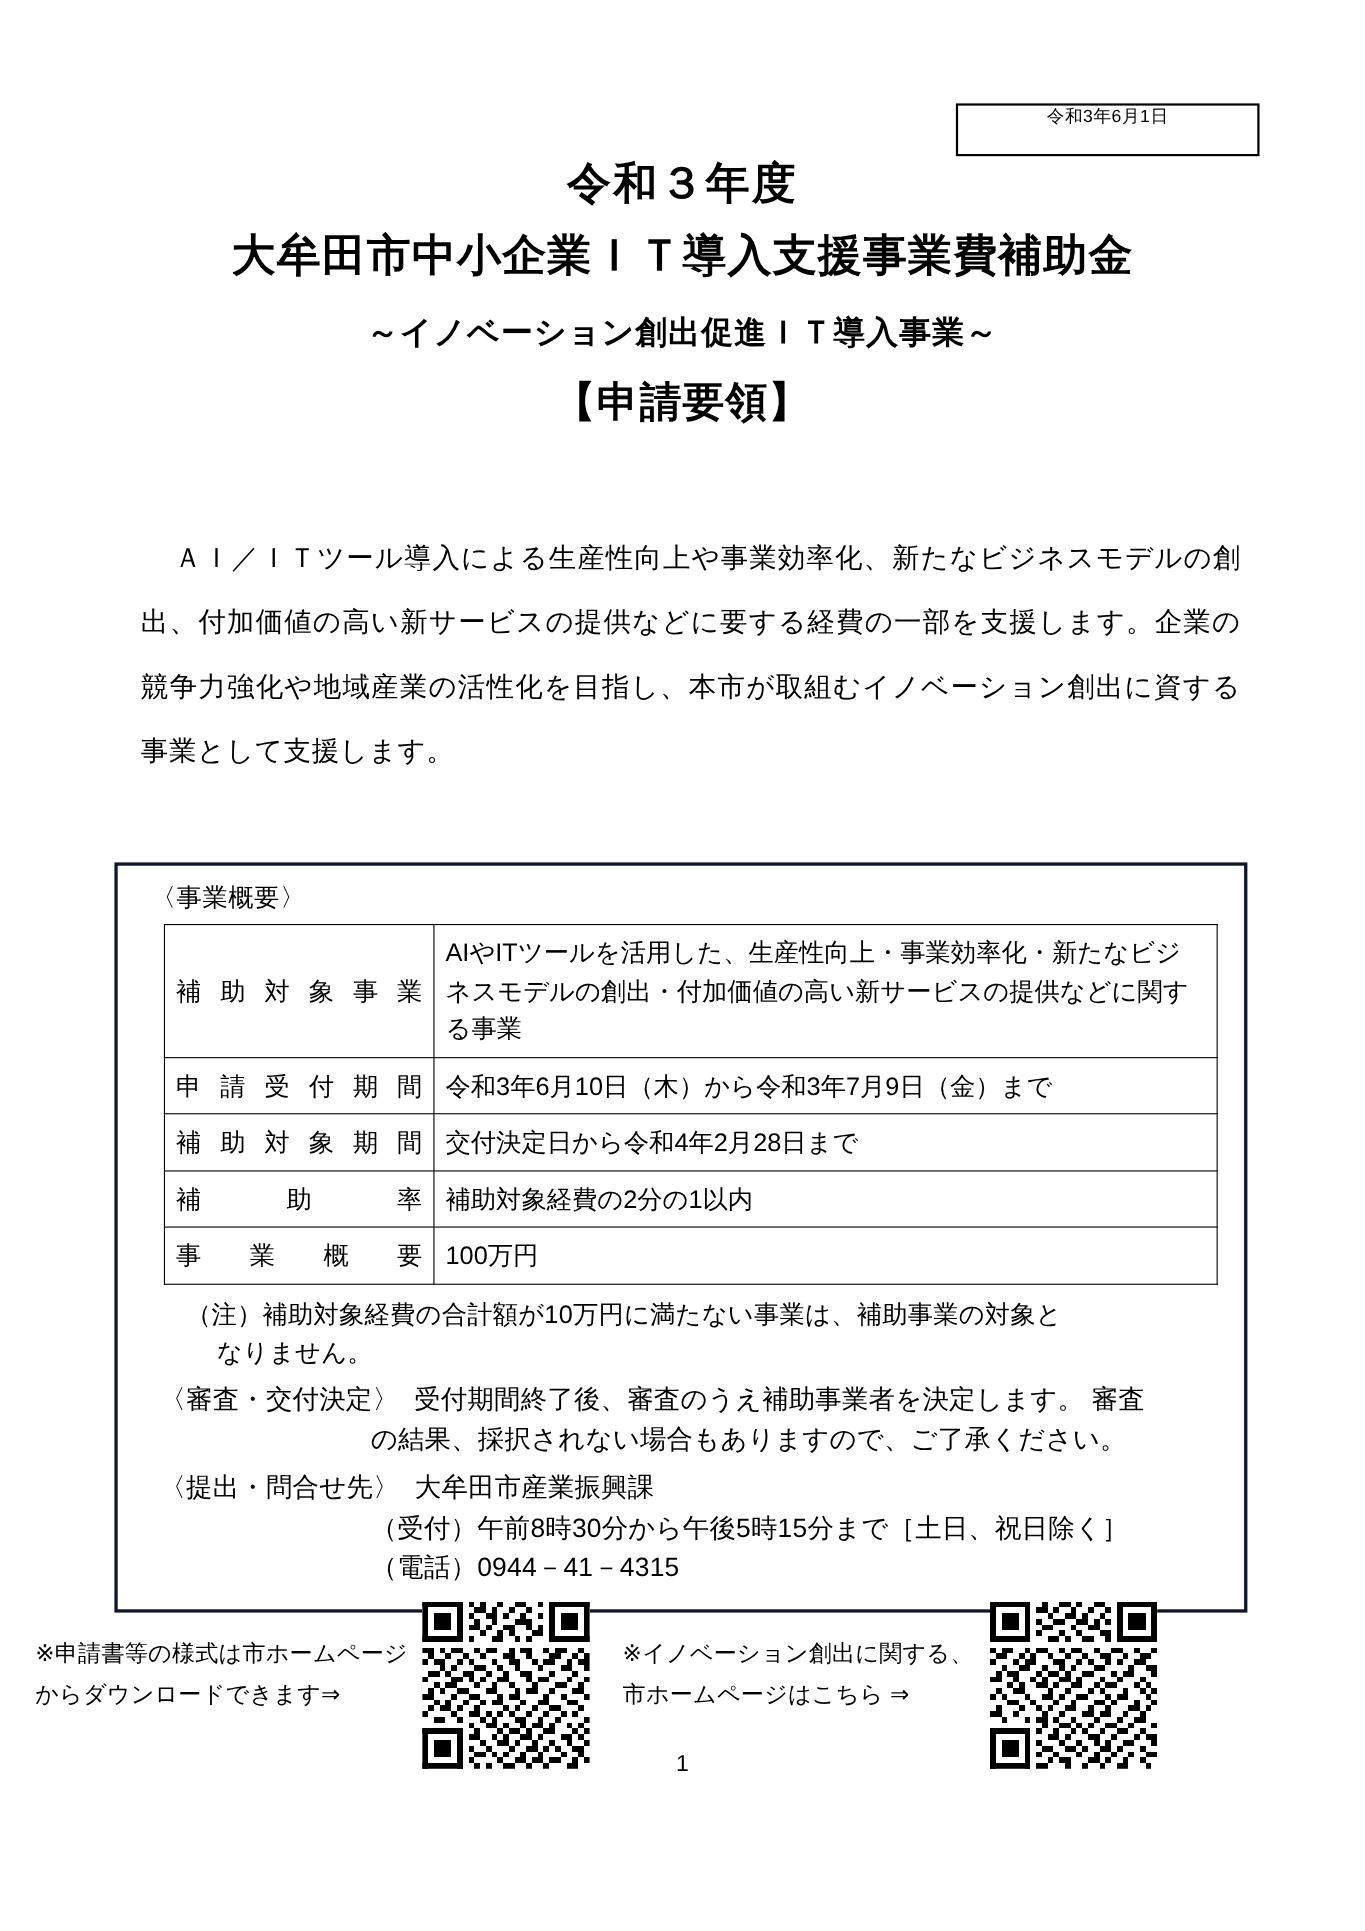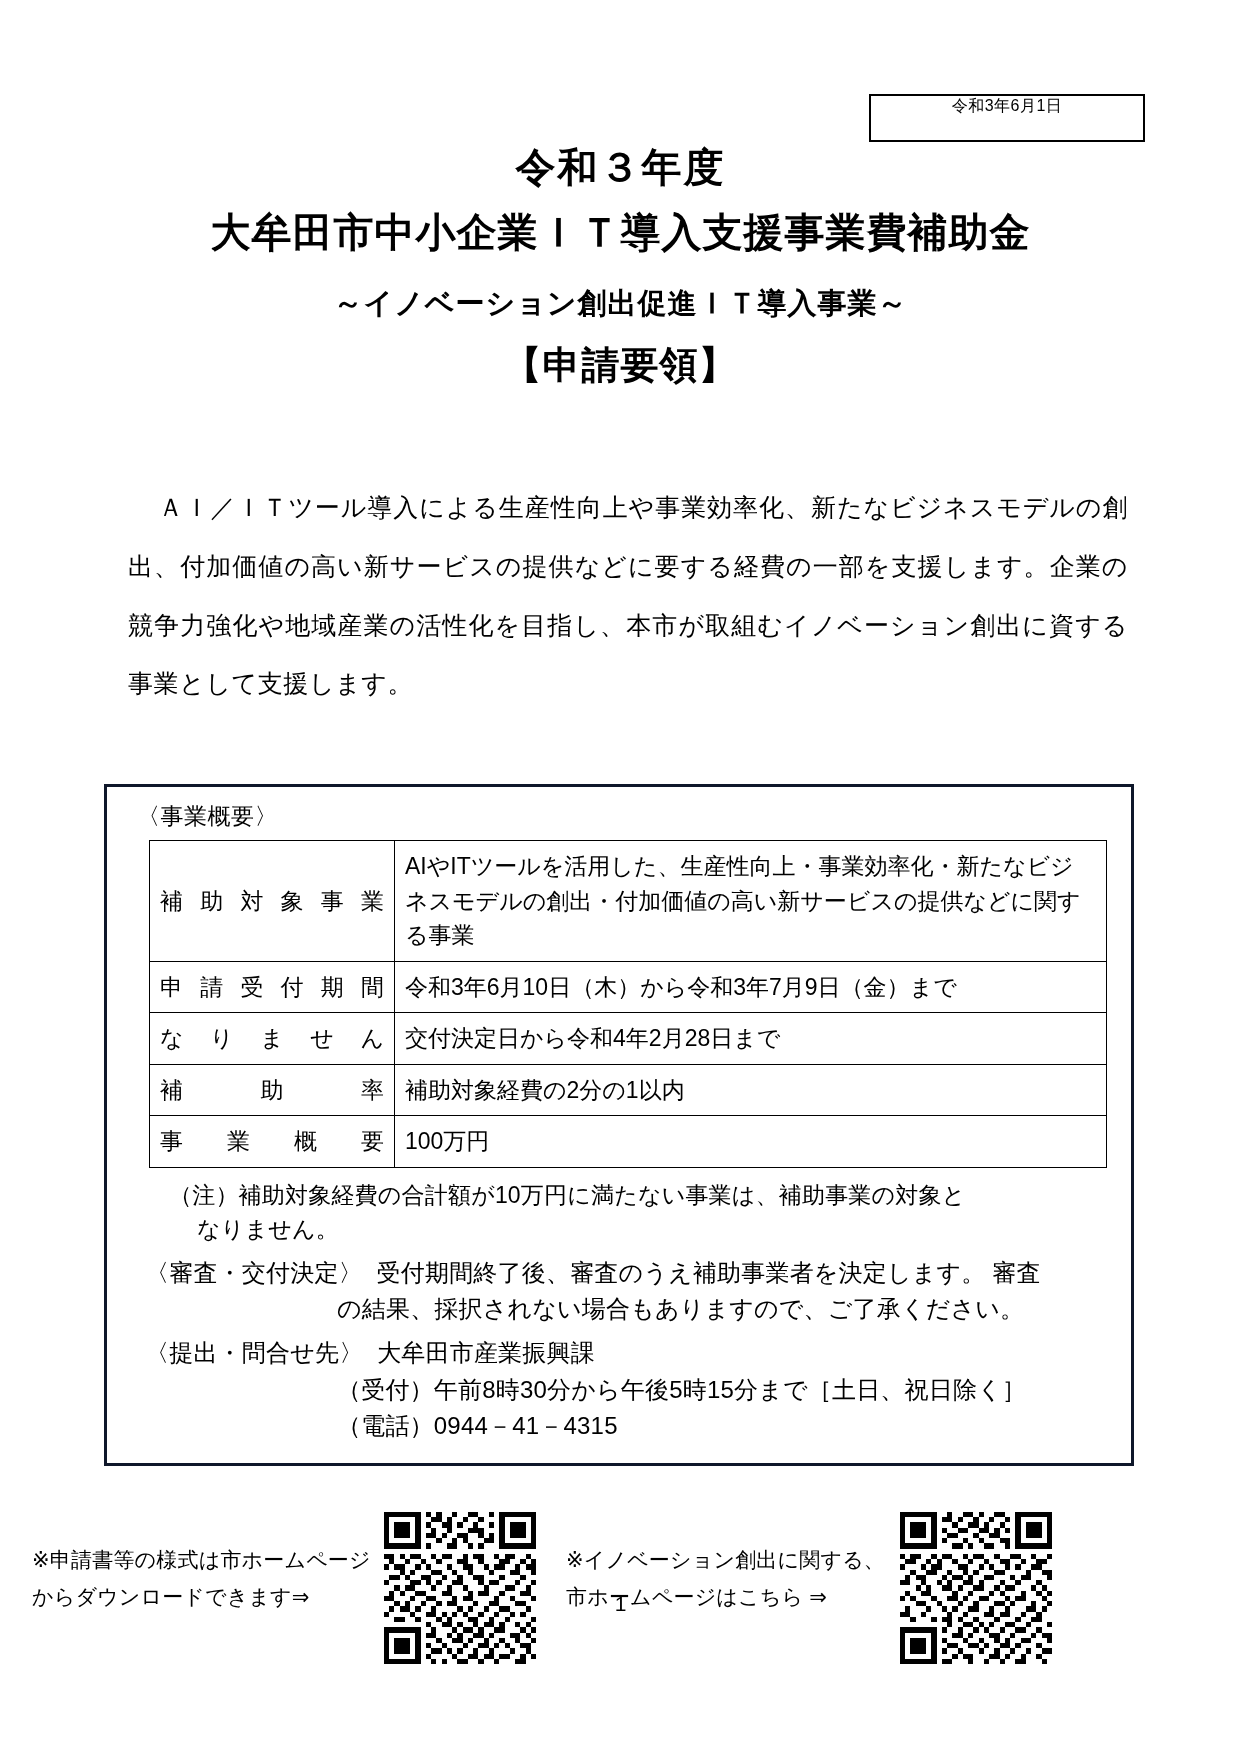--- a/index.html
+++ b/index.html
@@ -39,20 +39,21 @@
     margin-top: 22px;
   }
 
   
   .title-block {
     position: absolute;
     top: 140px;
     left: 0;
     width: 1241px;
     text-align: center;
+    font-family: Liberation Serif, serif;
   }
   .title-line1 {
     font-size: 40px;
     font-weight: bold;
     letter-spacing: 2px;
     line-height: 1.35;
   }
   .title-line2 {
     font-size: 40px;
     font-weight: bold;
@@ -142,21 +143,21 @@
     margin: 8px 0 0 22px;
     letter-spacing: 0.2px;
   }
   .kv .k { white-space: nowrap; }
   .kv .body { display: block; padding-left: 192px; text-indent: -192px; }
   .kv .sub { display: block; padding-left: 192px; }
 
   
   .footer {
     position: absolute;
-    top: 1494px;
+    top: 1438px;
     left: 0;
     width: 1241px;
     height: 200px;
   }
   .qr-note {
     position: absolute;
     font-size: 21px;
     line-height: 1.75;
     letter-spacing: 0.2px;
   }
@@ -206,21 +207,21 @@
       <tbody>
           <tr>
         <td class="label">補助対象事業</td>
         <td class="value">AIやITツールを活用した、生産性向上・事業効率化・新たなビジネスモデルの創出・付加価値の高い新サービスの提供などに関する事業</td>
       </tr>
       <tr>
         <td class="label">申請受付期間</td>
         <td class="value">令和3年6月10日（木）から令和3年7月9日（金）まで</td>
       </tr>
       <tr>
-        <td class="label">なりません</td>
+        <td class="label">補助対象期間</td>
         <td class="value">交付決定日から令和4年2月28日まで</td>
       </tr>
       <tr>
         <td class="label">補助率</td>
         <td class="value">補助対象経費の2分の1以内</td>
       </tr>
       <tr>
         <td class="label">事業概要</td>
         <td class="value">100万円</td>
       </tr>

